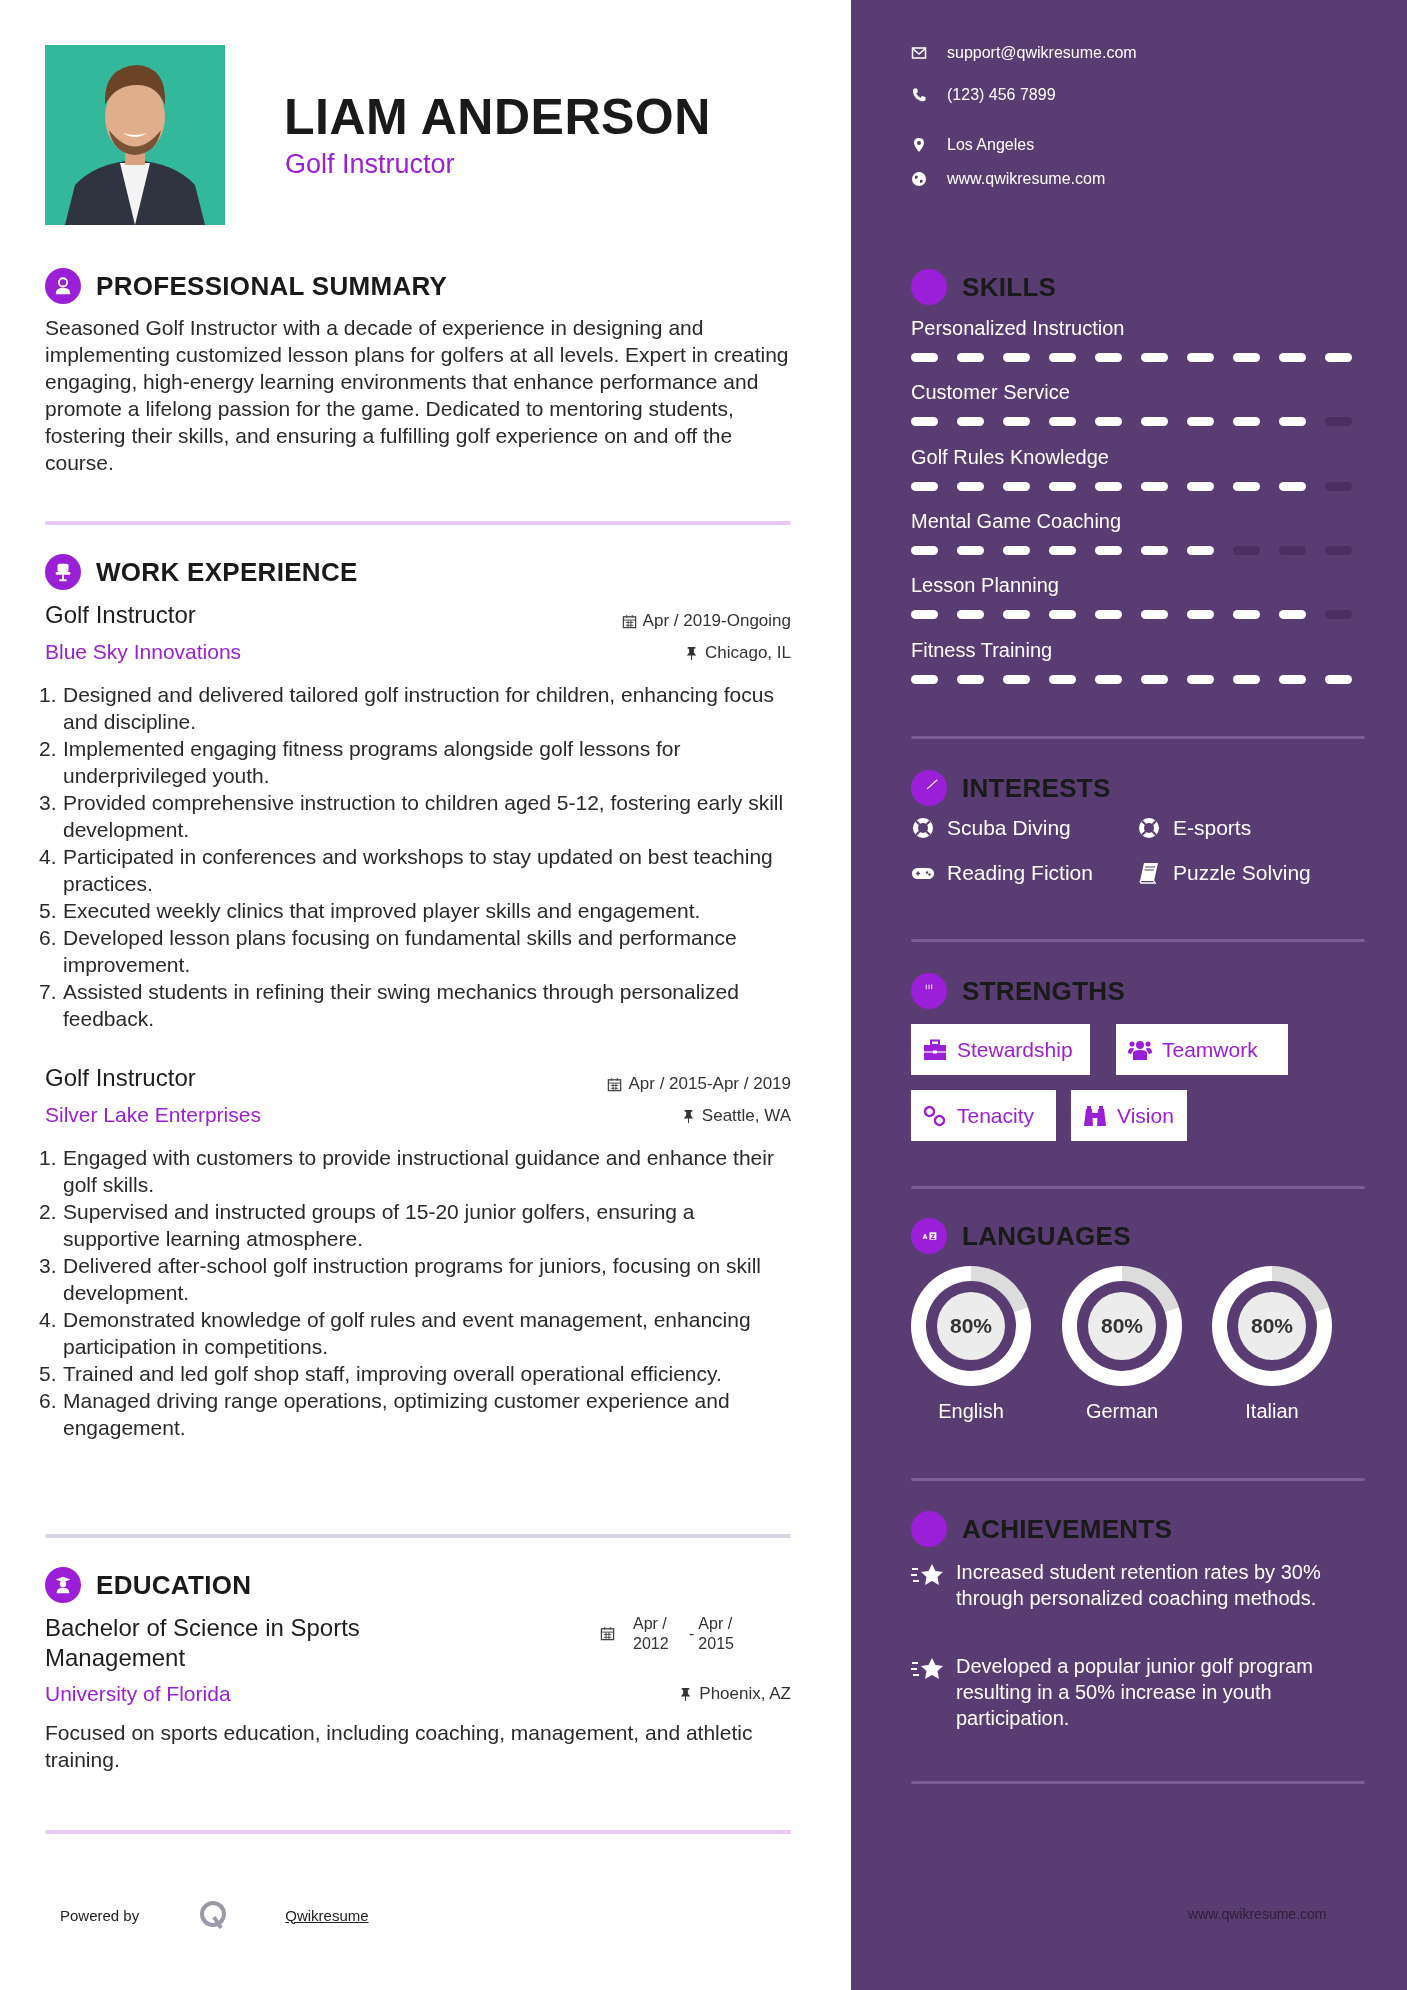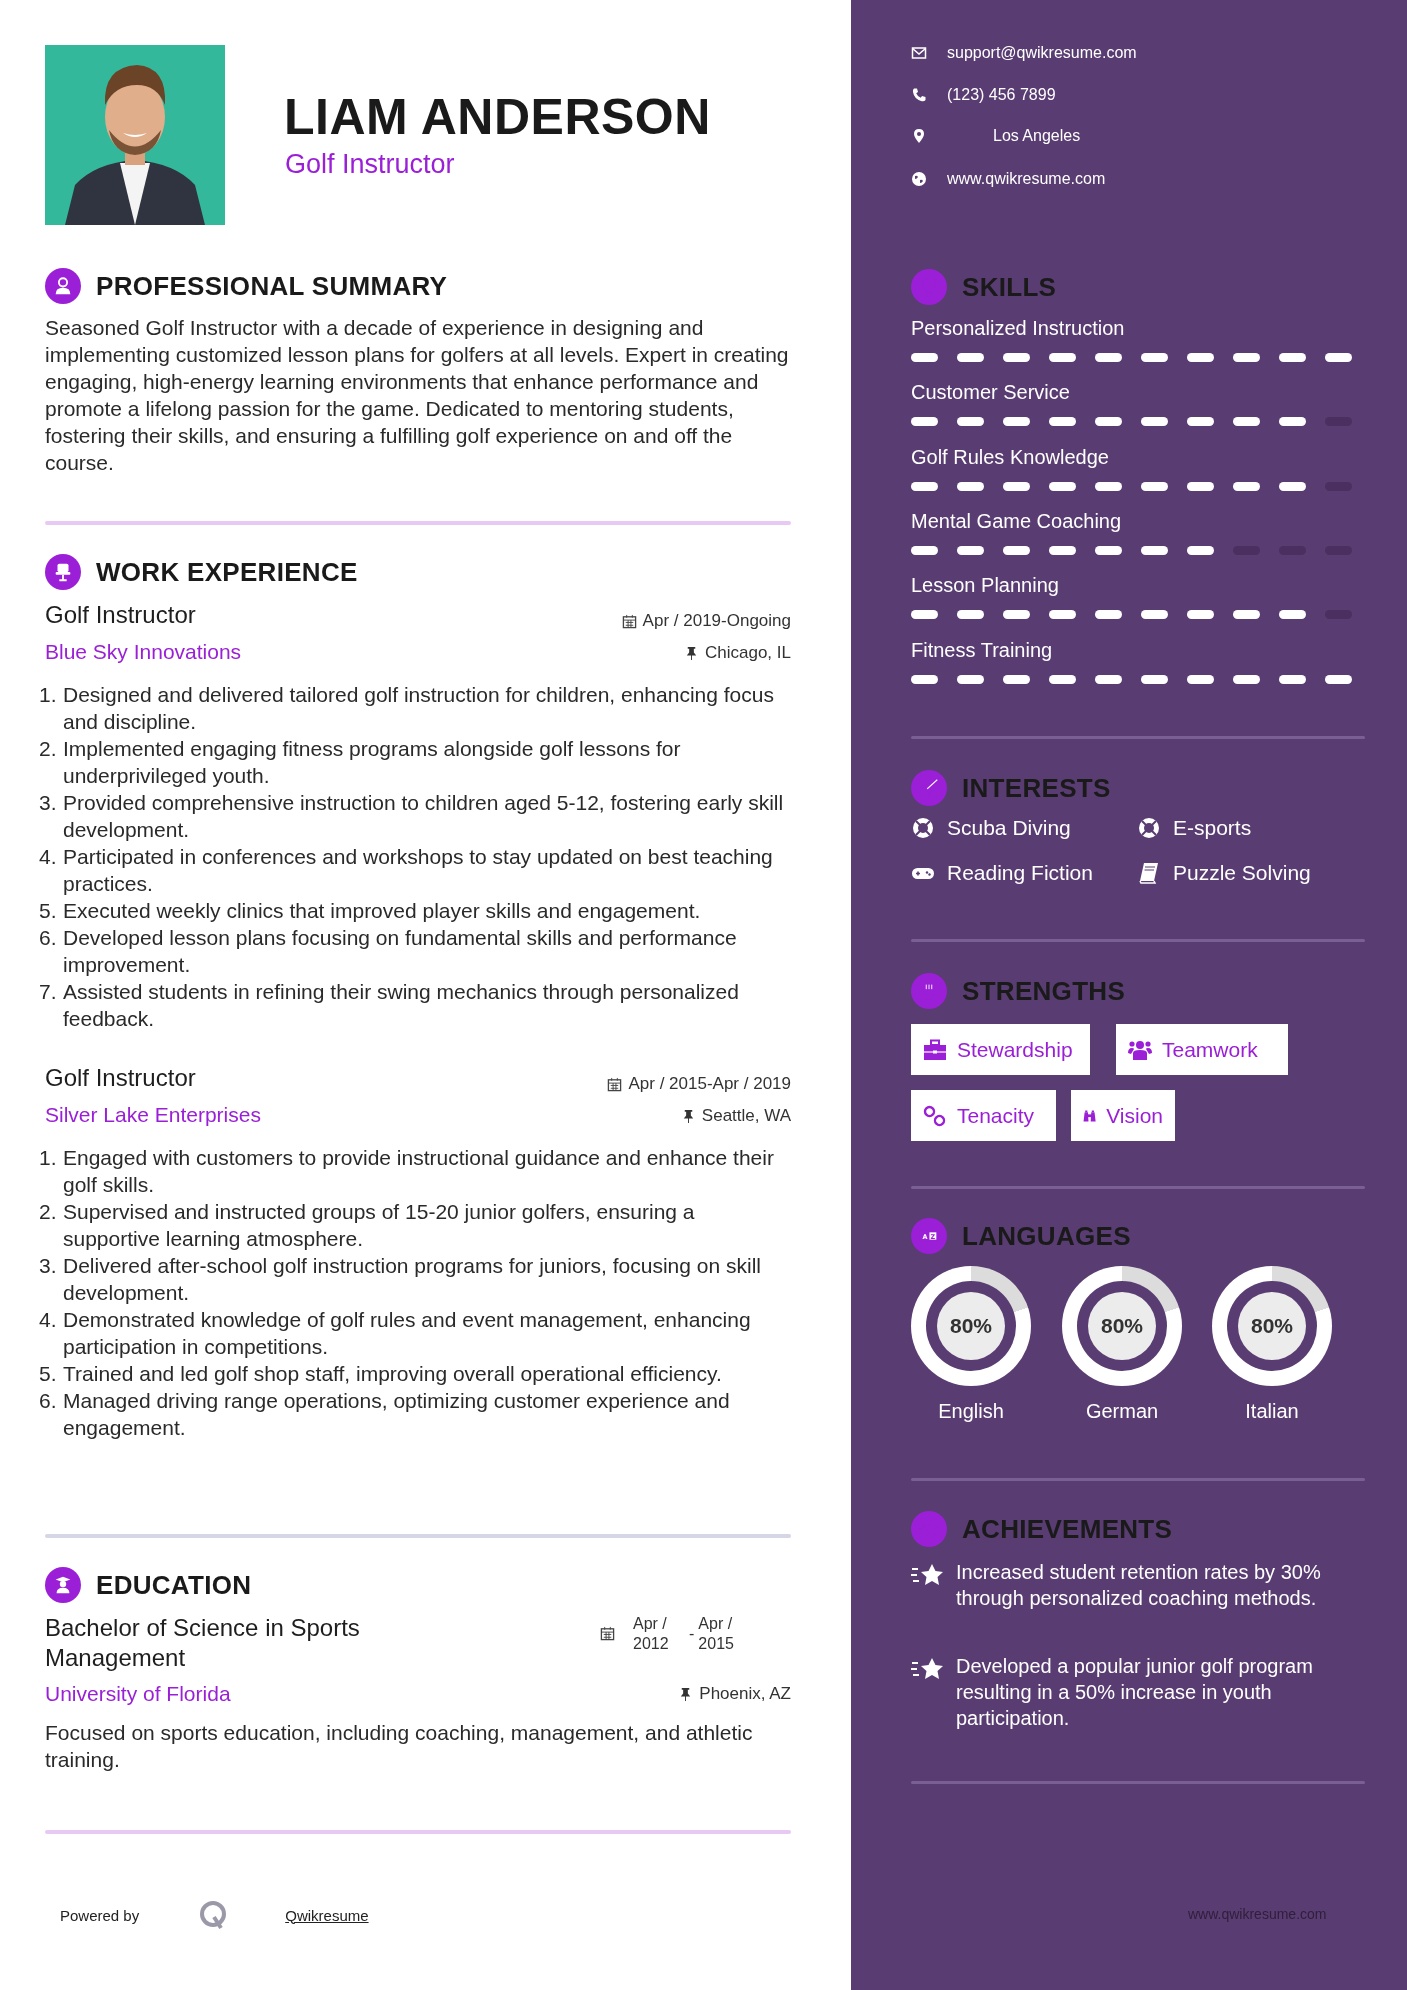--- a/index.html
+++ b/index.html
@@ -212,21 +212,21 @@
       <path d="M1.5 3.5 L8 9 L14.5 3.5" fill="none" stroke="#fff" stroke-width="1.5"></path>
     </svg>
   <span>support@qwikresume.com</span>
 </div>
 <div class="contact" style="top:86px;">
   <svg viewBox="0 0 16 16">
       <path d="M3 1.5 L6 1.5 L7 5 L5.2 6.2 Q6.5 9.5 9.8 10.8 L11 9 L14.5 10 L14.5 13 Q13 15 10 14 Q3 11.5 2 5 Q1.5 2.5 3 1.5 Z" fill="#fff"></path>
     </svg>
   <span>(123) 456 7899</span>
 </div>
-<div class="contact" style="top:127px;gap:46px;">
+<div class="contact" style="top:136px;">
   <svg viewBox="0 0 16 16">
       <path d="M8 1 Q13 1 13 6 Q13 9 8 15 Q3 9 3 6 Q3 1 8 1 Z" fill="#fff"></path>
       <circle cx="8" cy="6" r="2" fill="#593c71"></circle>
     </svg>
   <span>Los Angeles</span>
 </div>
 <div class="contact" style="top:170px;">
   <svg viewBox="0 0 16 16">
       <circle cx="8" cy="8" r="7" fill="#fff"></circle>
       <path d="M4 5 Q6 4 7 6 Q6 8 4 8 Z M9 9 Q11 8 12 10 Q11 12 9 12 Z" fill="#593c71"></path>
@@ -398,21 +398,21 @@
     </svg>
   <span>Teamwork</span>
 </div>
 <div class="chip" style="left:911px; top:1090px; width:145px;">
   <svg viewBox="0 0 24 22">
       <rect x="2" y="2" width="9" height="9" rx="4.5" fill="none" stroke="#9a1fd6" stroke-width="2.4" transform="rotate(45 6.5 6.5)"></rect>
       <rect x="12" y="11" width="9" height="9" rx="4.5" fill="none" stroke="#9a1fd6" stroke-width="2.4" transform="rotate(45 16.5 15.5)"></rect>
     </svg>
   <span>Tenacity</span>
 </div>
-<div class="chip" style="left:1071px; top:1090px; width:104px;">
+<div class="chip" style="left:1071px; top:1090px; width:116px;">
   <svg viewBox="0 0 24 22">
       <path d="M3 4 H9 L10 21 H1 Z M15 4 H21 L23 21 H14 Z" fill="#9a1fd6"></path>
       <rect x="9" y="8" width="6" height="5" fill="#9a1fd6"></rect>
       <rect x="4" y="1" width="4" height="3" fill="#9a1fd6"></rect>
       <rect x="16" y="1" width="4" height="3" fill="#9a1fd6"></rect>
     </svg>
   <span>Vision</span>
 </div>
 
 <div class="divider-r" style="top:1186px;"></div>

